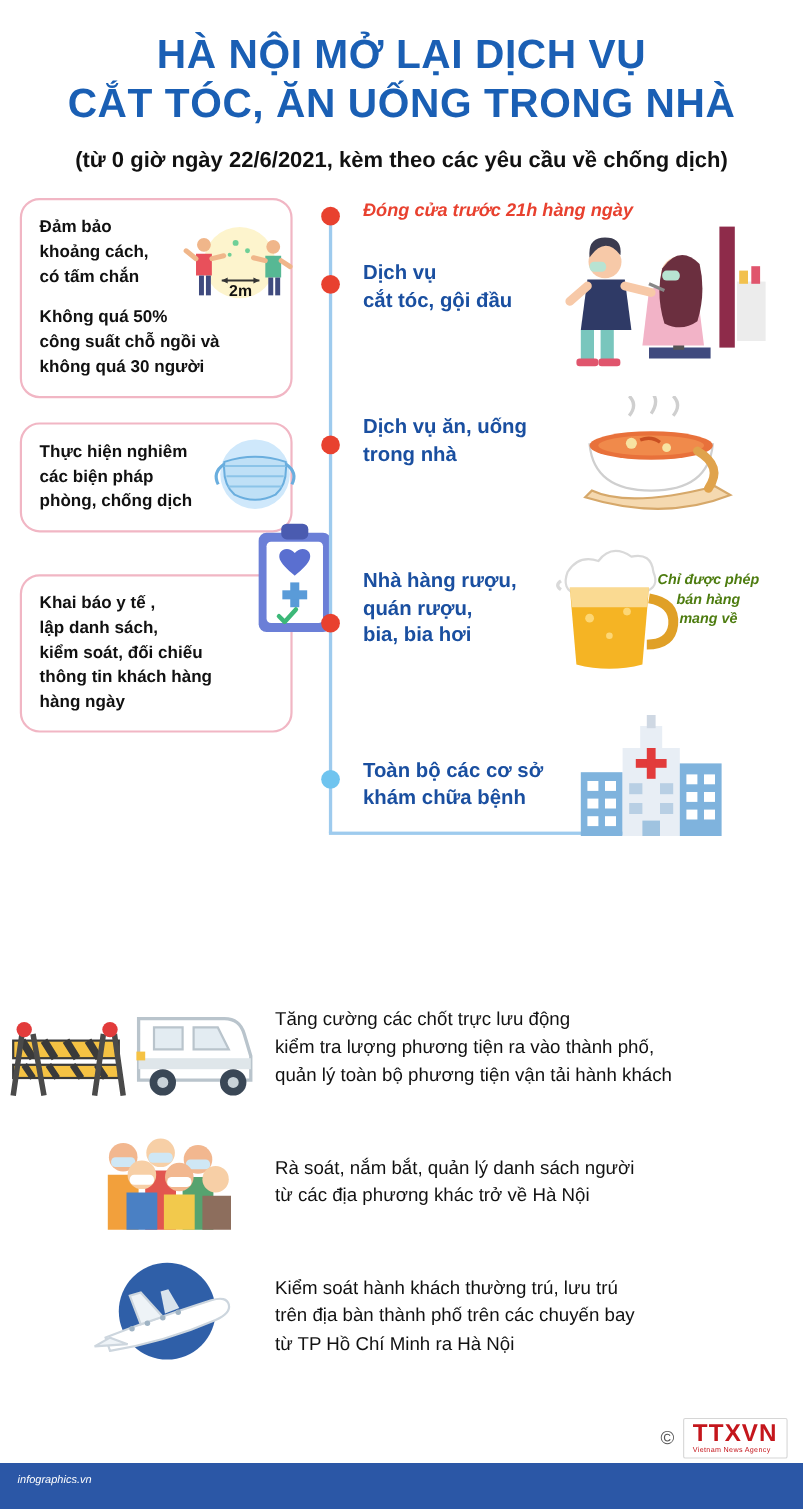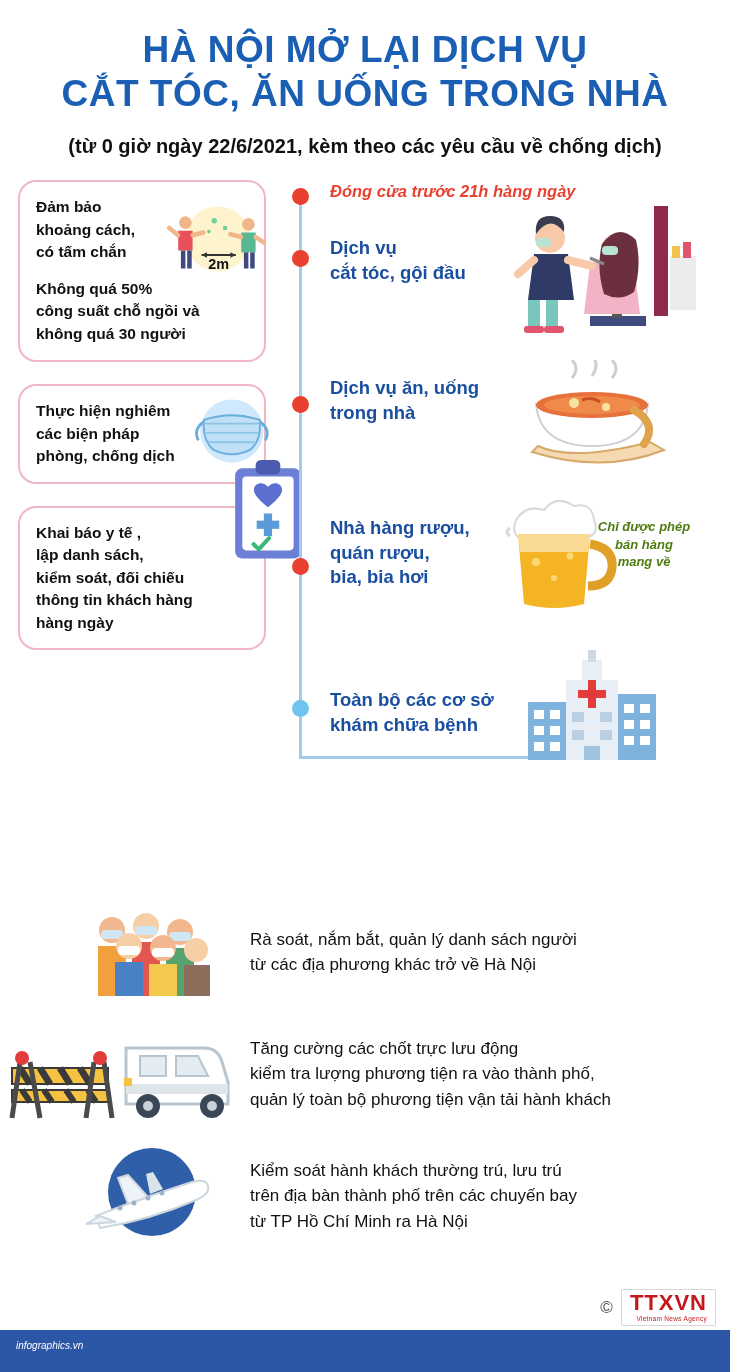--- a/index.html
+++ b/index.html
@@ -55,21 +55,21 @@
     color: #111;
     font-size: 15.5px;
     font-weight: bold;
     line-height: 1.45;
     position: relative;
   }
   .card p { margin: 0; }
   .card p + p { margin-top: 14px; }
   .card1 { min-height: 182px; }
   .card2 { margin-top: 22px; min-height: 96px; }
-  .card3 { margin-top: 22px; min-height: 128px; }
+  .card3 { margin-top: 38px; min-height: 128px; }
 
   
   .distance-illu {
     position: absolute;
     right: -6px;
     top: 18px;
     width: 108px;
     height: 92px;
   }
   .mask-illu {
@@ -204,21 +204,21 @@
     gap: 8px;
   }
   .copy-mark {
     font-size: 17px;
     color: #555;
   }
   .ttxvn-box {
     background: #ffffff;
     border: 1px solid #d6d6d6;
     padding: 2px 8px 3px 8px;
-    text-align: right;
+    text-align: left;
     border-radius: 2px;
   }
   .ttxvn-main {
     color: #c4161c;
     font-weight: bold;
     font-size: 22px;
     letter-spacing: 1px;
     line-height: 1;
   }
   .ttxvn-sub {
@@ -421,20 +421,49 @@
       <rect x="66" y="96" width="16" height="14" fill="#9fc3e0"></rect>
     </svg>
   </div>
 </div>
 
 <div class="lower">
 
   <div class="lower-row">
     <div class="lower-icon">
       <svg viewBox="0 0 250 104" width="250" height="104">
+
+        <path d="M126 26 h78 q14 0 18 14 l6 20 v22 h-102 z" fill="#ffffff" stroke="#b9c4cc" stroke-width="3"></path>
+        <path d="M140 34 h26 v20 h-26 z" fill="#e3ecf2" stroke="#b9c4cc" stroke-width="2"></path>
+        <path d="M176 34 h22 l10 20 h-32 z" fill="#e3ecf2" stroke="#b9c4cc" stroke-width="2"></path>
+        <rect x="126" y="62" width="102" height="10" fill="#dfe6ea"></rect>
+        <circle cx="148" cy="84" r="12" fill="#3a4756"></circle>
+          <circle cx="148" cy="84" r="5" fill="#c9d2d8"></circle>
+        <circle cx="212" cy="84" r="12" fill="#3a4756"></circle>
+          <circle cx="212" cy="84" r="5" fill="#c9d2d8"></circle>
+        <rect x="124" y="56" width="8" height="8" fill="#f5c243"></rect>
+
+        <rect x="12" y="46" width="96" height="16" fill="#f5c243" stroke="#3a3a3a" stroke-width="2"></rect>
+        <path d="M20 46 l10 16 M40 46 l10 16 M60 46 l10 16 M80 46 l10 16" stroke="#3a3a3a" stroke-width="7"></path>
+        <rect x="12" y="68" width="96" height="12" fill="#f5c243" stroke="#3a3a3a" stroke-width="2"></rect>
+        <path d="M22 68 l8 12 M44 68 l8 12 M66 68 l8 12 M88 68 l8 12" stroke="#3a3a3a" stroke-width="6"></path>
+        <path d="M20 40 l-8 56 M30 40 l10 56" stroke="#4a4a4a" stroke-width="5"></path>
+        <path d="M94 40 l-8 56 M104 40 l8 56" stroke="#4a4a4a" stroke-width="5"></path>
+        <circle cx="22" cy="36" r="7" fill="#e23b3b"></circle>
+        <circle cx="100" cy="36" r="7" fill="#e23b3b"></circle>
+      </svg>
+    </div>
+    <div class="lower-text" style="white-space:pre-line">Tăng cường các chốt trực lưu động
+kiểm tra lượng phương tiện ra vào thành phố,
+quản lý toàn bộ phương tiện vận tải hành khách</div>
+  </div>
+
+  <div class="lower-row">
+    <div class="lower-icon">
+      <svg viewBox="0 0 250 104" width="250" height="104">
         <g>
           <circle cx="112" cy="30" r="13" fill="#f2b78f"></circle>
           <path d="M98 46 h28 v50 h-28 z" fill="#f2a03c"></path>
           <rect x="101" y="30" width="22" height="9" rx="4" fill="#cfe7f5"></rect>
           <circle cx="146" cy="26" r="13" fill="#f7cfa6"></circle>
           <path d="M132 42 h28 v54 h-28 z" fill="#e2564f"></path>
           <rect x="135" y="26" width="22" height="9" rx="4" fill="#cfe7f5"></rect>
           <circle cx="180" cy="32" r="13" fill="#f2b78f"></circle>
           <path d="M166 48 h28 v48 h-28 z" fill="#56a36f"></path>
           <rect x="169" y="32" width="22" height="9" rx="4" fill="#cfe7f5"></rect>
@@ -449,49 +478,20 @@
         </g>
       </svg>
     </div>
     <div class="lower-text" style="white-space:pre-line">Rà soát, nắm bắt, quản lý danh sách người
 từ các địa phương khác trở về Hà Nội</div>
   </div>
 
   <div class="lower-row">
     <div class="lower-icon">
       <svg viewBox="0 0 250 104" width="250" height="104">
-
-        <path d="M126 26 h78 q14 0 18 14 l6 20 v22 h-102 z" fill="#ffffff" stroke="#b9c4cc" stroke-width="3"></path>
-        <path d="M140 34 h26 v20 h-26 z" fill="#e3ecf2" stroke="#b9c4cc" stroke-width="2"></path>
-        <path d="M176 34 h22 l10 20 h-32 z" fill="#e3ecf2" stroke="#b9c4cc" stroke-width="2"></path>
-        <rect x="126" y="62" width="102" height="10" fill="#dfe6ea"></rect>
-        <circle cx="148" cy="84" r="12" fill="#3a4756"></circle>
-          <circle cx="148" cy="84" r="5" fill="#c9d2d8"></circle>
-        <circle cx="212" cy="84" r="12" fill="#3a4756"></circle>
-          <circle cx="212" cy="84" r="5" fill="#c9d2d8"></circle>
-        <rect x="124" y="56" width="8" height="8" fill="#f5c243"></rect>
-
-        <rect x="12" y="46" width="96" height="16" fill="#f5c243" stroke="#3a3a3a" stroke-width="2"></rect>
-        <path d="M20 46 l10 16 M40 46 l10 16 M60 46 l10 16 M80 46 l10 16" stroke="#3a3a3a" stroke-width="7"></path>
-        <rect x="12" y="68" width="96" height="12" fill="#f5c243" stroke="#3a3a3a" stroke-width="2"></rect>
-        <path d="M22 68 l8 12 M44 68 l8 12 M66 68 l8 12 M88 68 l8 12" stroke="#3a3a3a" stroke-width="6"></path>
-        <path d="M20 40 l-8 56 M30 40 l10 56" stroke="#4a4a4a" stroke-width="5"></path>
-        <path d="M94 40 l-8 56 M104 40 l8 56" stroke="#4a4a4a" stroke-width="5"></path>
-        <circle cx="22" cy="36" r="7" fill="#e23b3b"></circle>
-        <circle cx="100" cy="36" r="7" fill="#e23b3b"></circle>
-      </svg>
-    </div>
-    <div class="lower-text" style="white-space:pre-line">Tăng cường các chốt trực lưu động
-kiểm tra lượng phương tiện ra vào thành phố,
-quản lý toàn bộ phương tiện vận tải hành khách</div>
-  </div>
-
-  <div class="lower-row">
-    <div class="lower-icon">
-      <svg viewBox="0 0 250 104" width="250" height="104">
         <circle cx="152" cy="48" r="44" fill="#2f5fa8"></circle>
         <path d="M96 72 q40 -16 96 -34 q14 -4 16 4 q2 8 -12 14 q-46 20 -96 28 z" fill="#ffffff" stroke="#cdd6de" stroke-width="2"></path>
         <path d="M128 60 l-10 -26 l10 -3 l20 22 z" fill="#eef3f7" stroke="#cdd6de" stroke-width="2"></path>
         <path d="M150 50 l-4 -20 l7 -2 l10 17 z" fill="#d8e3ec"></path>
         <path d="M100 72 l-14 8 l30 -2 z" fill="#eef3f7" stroke="#cdd6de" stroke-width="2"></path>
         <circle cx="120" cy="64" r="2.5" fill="#9fb3c4"></circle>
         <circle cx="134" cy="59" r="2.5" fill="#9fb3c4"></circle>
         <circle cx="148" cy="54" r="2.5" fill="#9fb3c4"></circle>
         <circle cx="162" cy="49" r="2.5" fill="#9fb3c4"></circle>
       </svg>

